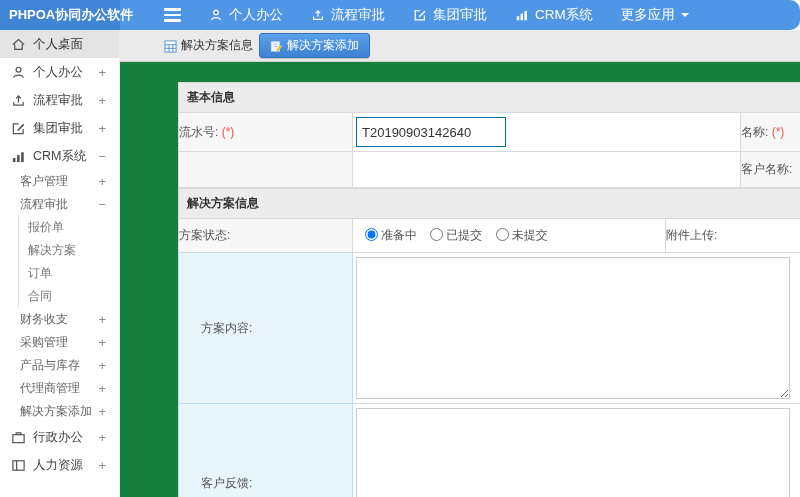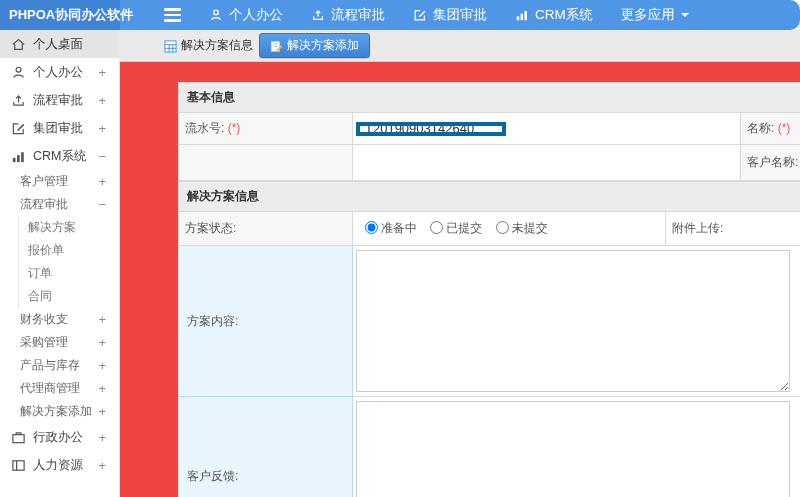--- a/index.html
+++ b/index.html
@@ -33,29 +33,29 @@
   .s-icon { width: 15px; height: 15px; margin-right: 7px; flex: none; display: flex; align-items: center; }
   .s-label { flex: 1; white-space: nowrap; overflow: hidden; }
   .s-plus { color: #8a8a8a; font-size: 13px; flex: none; }
   
   .tabstrip { height: 32px; background: #eaeaea; border-bottom: 1px solid #d2d2d2;
               display: flex; align-items: center; padding-left: 38px; flex: none; }
   .tab { display: flex; align-items: center; gap: 4px; font-size: 12px; color: #333; cursor: pointer; padding: 4px 6px; }
   .tab.active { background: linear-gradient(#5ba0e9, #3d82d4); border: 1px solid #3173c2;
                 border-radius: 3px; color: #fff; padding: 3px 10px; box-shadow: 0 1px 1px rgba(0,0,0,.15); }
   
-  .content { flex: 1; padding: 20px 0 0 58px; background: #ef4444; overflow: hidden; }
+  .content { flex: 1; padding: 20px 0 0 58px; background: #15803d; overflow: hidden; }
   table { border-collapse: collapse; table-layout: fixed; width: 900px; }
   td { border: 1px solid #d9d9d9; font-size: 12px; color: #555; vertical-align: middle; }
   .sec-hd { background: #ececec; font-weight: bold; color: #333; padding: 6px 8px; }
-  .lbl { background: #f7f7f7; padding-left: 6px; }
+  .lbl { background: #f7f7f7; }
   .fld { background: #fff; }
-  .hl { background: #e9f5fd; border-color: #badcf0; padding-left: 8px; }
+  .hl { background: #e9f5fd; border-color: #badcf0; padding-left: 22px; }
   .req { color: #f05555; }
-  .serial-input { width: 150px; height: 14px; border: 4px solid #0369a1; font-size: 13px;
+  .serial-input { width: 150px; height: 30px; border: 1px solid #0369a1; font-size: 13px;
                   color: #333; padding: 1px 5px; margin: 4px 0 4px 3px; font-family: inherit; }
   .radio-cell { padding-left: 12px; }
   .radio-cell label { margin-right: 10px; white-space: nowrap; cursor: pointer; }
   .radio-cell input { vertical-align: -2px; margin-right: 3px; }
   textarea { display: block; width: 434px; border: 1px solid #ccc; margin: 4px 0 4px 3px;
              font-family: inherit; font-size: 12px; background: #fff; }
   .ta-content { height: 142px; }
   .ta-feedback { height: 150px; }
   .row-serial { height: 32px; }
   .row-name2 { height: 36px; }
@@ -173,25 +173,25 @@
     </div>
     <div class="s-item lv1">
       <span class="s-label">客户管理</span>
       <span class="s-plus">+</span>
     </div>
     <div class="s-item lv1">
       <span class="s-label">流程审批</span>
       <span class="s-plus">−</span>
     </div>
     <div class="s-item lv2">
+      <span class="s-label">报价单</span>
+      <span class="s-plus"></span>
+    </div>
+    <div class="s-item lv2">
       <span class="s-label">解决方案</span>
-      <span class="s-plus"></span>
-    </div>
-    <div class="s-item lv2">
-      <span class="s-label">报价单</span>
       <span class="s-plus"></span>
     </div>
     <div class="s-item lv2">
       <span class="s-label">订单</span>
       <span class="s-plus"></span>
     </div>
     <div class="s-item lv2">
       <span class="s-label">合同</span>
       <span class="s-plus"></span>
     </div>

